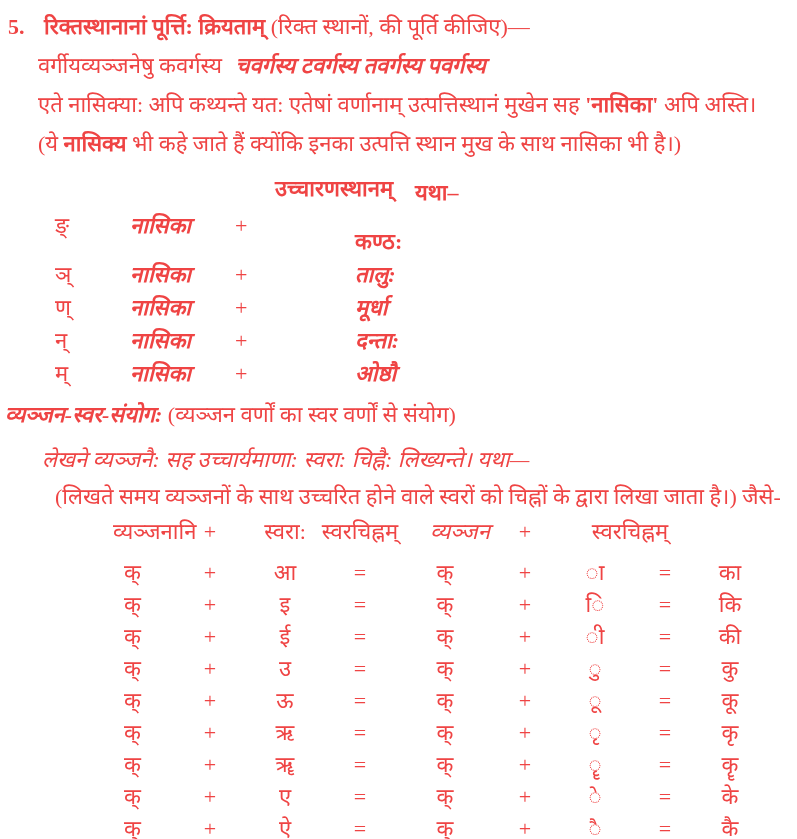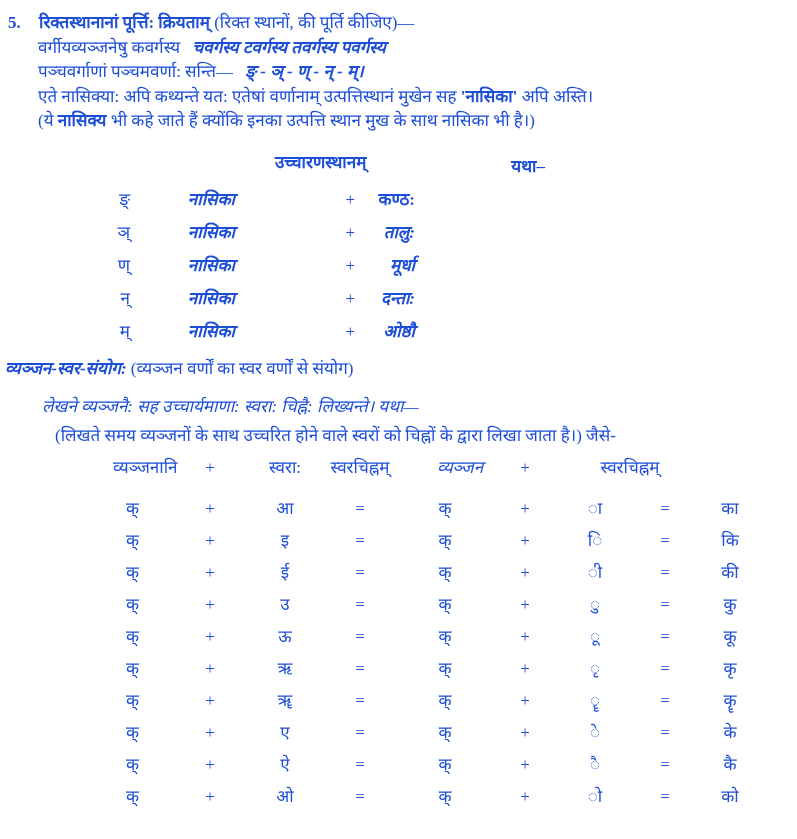--- a/index.html
+++ b/index.html
@@ -1,47 +1,47 @@
 <!DOCTYPE html>
 <html><head>
 <meta charset="utf-8">
 <style>
   html,body { margin:0; padding:0; }
   .page {
     position:relative;
     width:797px; height:839px;
     background:#ffffff;
-    color:#1d4ed8;
+    color:#ef4444;
     font-family:"Liberation Serif","DejaVu Serif",serif;
-    font-size:17px;
+    font-size:22px;
     overflow:hidden;
   }
   .b  { font-weight:700; }
   .bi { font-weight:700; font-style:italic; }
 
   .l1 { margin:10px 12px 0 8px; line-height:1.5; }
   .qnum { font-weight:700; margin-right:14px; }
 
   .ind38 { margin-left:38px; }
-  .line { line-height:1.45; }
+  .line { margin-top:7px; line-height:1.45; }
   .ans-gap { margin-left:8px; }
 
   
   .t1 {
     display:grid;
     grid-template-columns:75px 105px 120px 60px 130px;
     margin:16px 0 0 55px;
   }
-  .t1 .cell { line-height:33px; text-align:right; }
+  .t1 .cell { line-height:33px; text-align:left; }
   .t1 .hdr  { font-weight:700; line-height:26px; margin-bottom:4px; }
   .t1 .h-letters { grid-column:1/3; text-align:center; padding-left:40px; }
   .t1 .h-place   { grid-column:3/5; text-align:left; padding-left:40px; }
   .t1 .organ { font-weight:700; font-style:italic; }
   .t1 .place { font-weight:700; font-style:italic; }
-  .t1 .place.upright { font-style:normal; }
+  .t1 .place.upright { font-style:normal;margin-top:16px; }
   .t1 .yatha { font-weight:700; }
 
   
   .sec-head { margin:8px 0 0 5px; line-height:1.5; }
   .p1 { margin:12px 0 0 42px; line-height:1.5;font-style:italic; }
   .p2 { margin:4px 0 0 55px; line-height:1.5; }
 
   
   .t2 {
     display:grid;
@@ -63,24 +63,20 @@
     <span class="qnum">5.</span>
     <span class="b">रिक्तस्थानानां पूर्त्ति: क्रियताम्</span>
     <span>(रिक्त स्थानों, की पूर्ति कीजिए)—</span>
   </div>
 
   <div class="line ind38">
     <span>वर्गीयव्यञ्जनेषु कवर्गस्य</span>
     <span class="bi ans-gap">चवर्गस्य टवर्गस्य तवर्गस्य पवर्गस्य</span>
   </div>
 
-  <div class="line ind38">
-    <span>पञ्चवर्गाणां पञ्चमवर्णा: सन्ति—</span>
-    <span class="bi ans-gap">ङ् - ञ् - ण् - न् - म्।</span>
-  </div>
 
   <div class="line ind38">
     <span>एते नासिक्या: अपि कथ्यन्ते यत: एतेषां वर्णानाम् उत्पत्तिस्थानं मुखेन सह</span>
     <span class="b">'नासिका'</span>
     <span>अपि अस्ति।</span>
   </div>
 
   <div class="line ind38">
     <span>(ये</span>
     <span class="b">नासिक्य</span>

